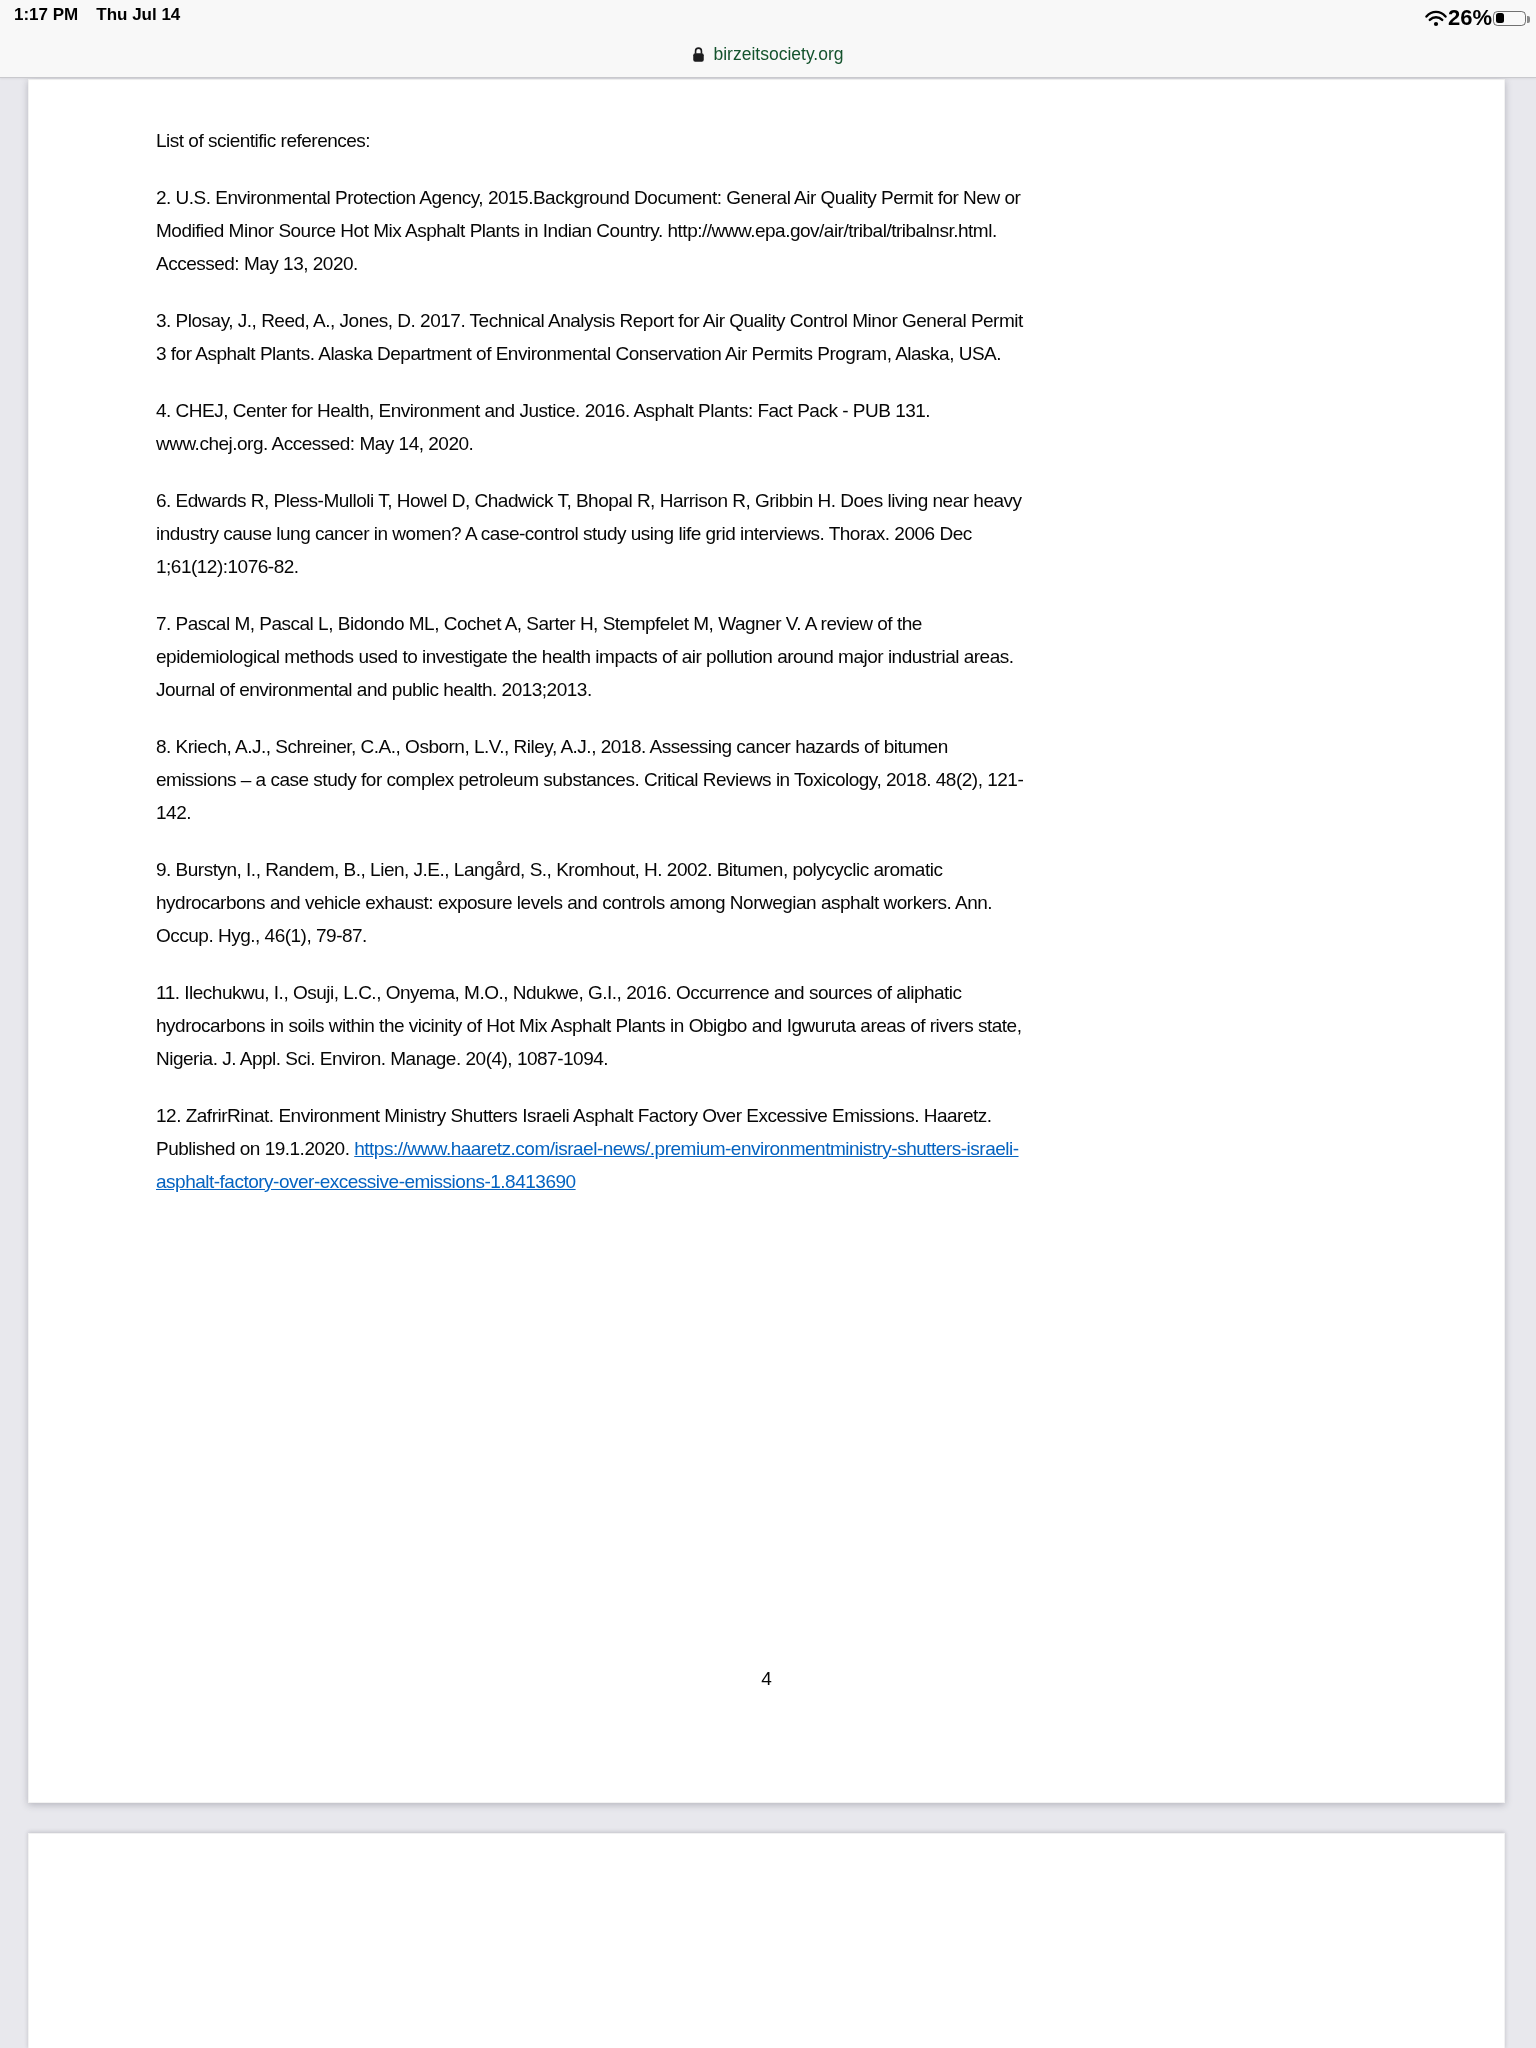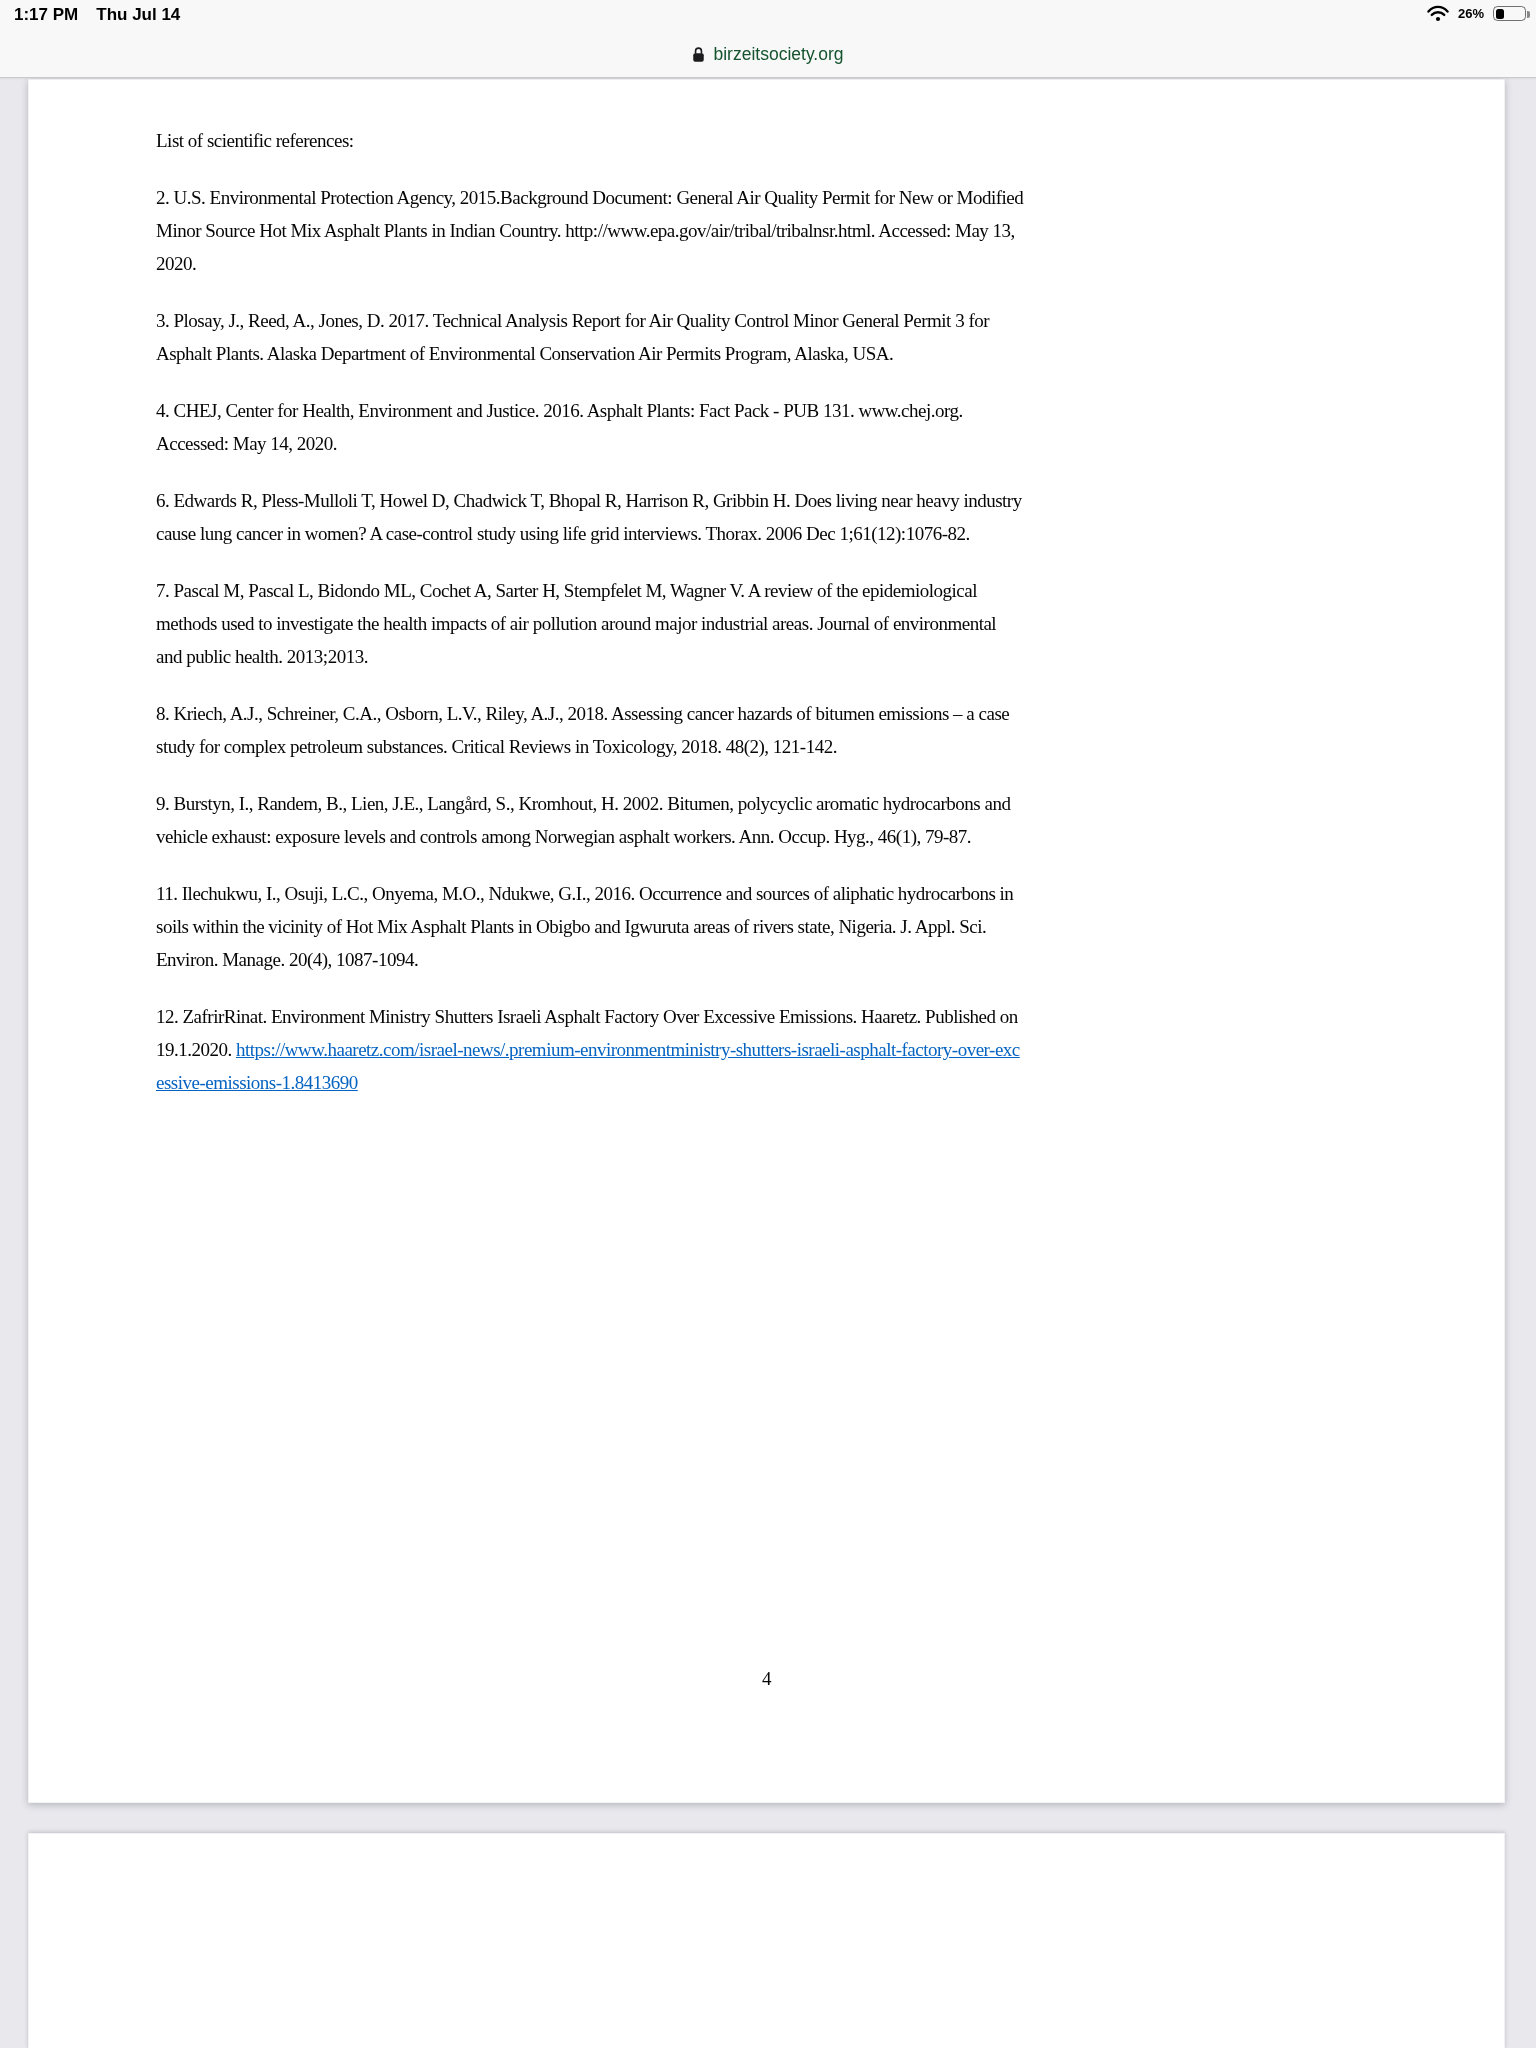--- a/index.html
+++ b/index.html
@@ -20,22 +20,22 @@
     box-shadow:0 1px 2px rgba(0,0,0,0.06);
     z-index:5;
   }
   .status-left {
     position:absolute; top:5px; left:14px;
     display:flex; align-items:center; gap:18px;
     font-size:17px; font-weight:600; color:#000;
   }
   .status-right {
     position:absolute; top:5px; right:10px;
-    display:flex; align-items:center; gap:9px;
-    font-size:13px; font-weight:600; color:#000;
+    display:flex; align-items:center; gap:1px;
+    font-size:22px; font-weight:600; color:#000;
   }
   .wifi-svg { width:22px; height:17px; display:block; }
   .battery {
     position:relative; width:33px; height:15px;
     border:1.5px solid rgba(0,0,0,0.55); border-radius:4.5px;
     display:inline-block;
   }
   .battery-fill {
     position:absolute; top:1.5px; left:1.5px; bottom:1.5px;
     background:#000; border-radius:2.5px;
@@ -61,21 +61,20 @@
     border:1px solid rgba(0,0,0,0.05);
     box-shadow:0 2px 7px rgba(50,50,70,0.28);
   }
   .page-1 { top:0; height:1724px; }
   .page-2 { top:1754px; height:216px; box-shadow:0 -1px 4px rgba(50,50,70,0.22); }
 
   .page-body {
     position:relative; width:100%; height:100%;
     padding:44px 0 0 127px;
     color:#060606;
-    font-family:Liberation Serif, serif;
   }
   .doc-text {
     width:868px;
     font-size:19px;
     letter-spacing:-0.5px;
     line-height:33px;
   }
   .doc-text p { margin:0 0 24px 0; }
   .ref-link {
     color:#0563c1;

